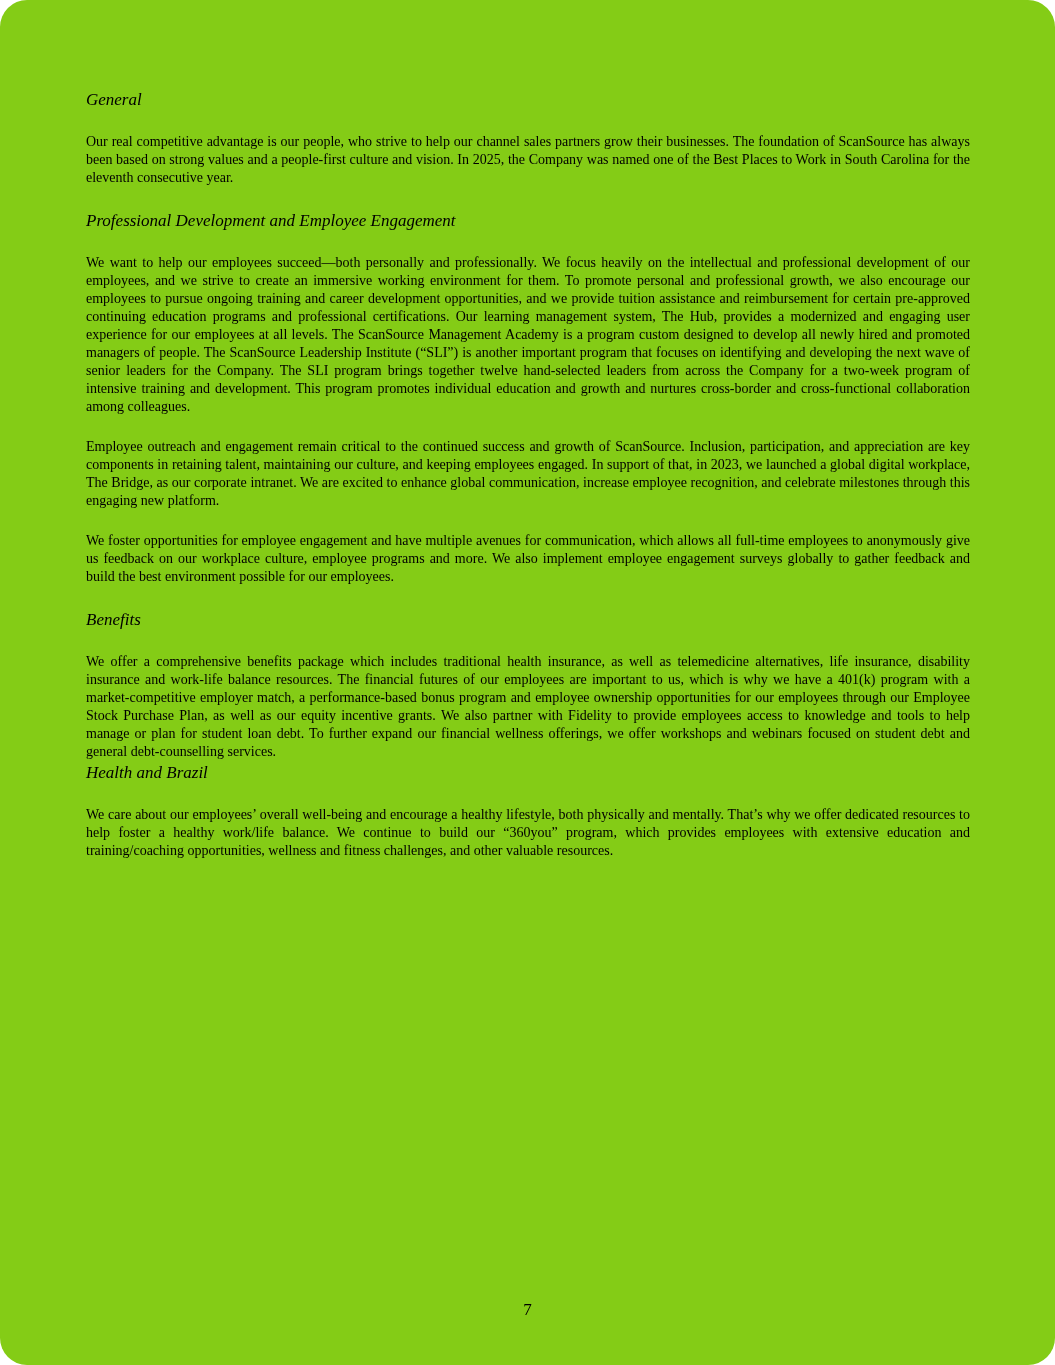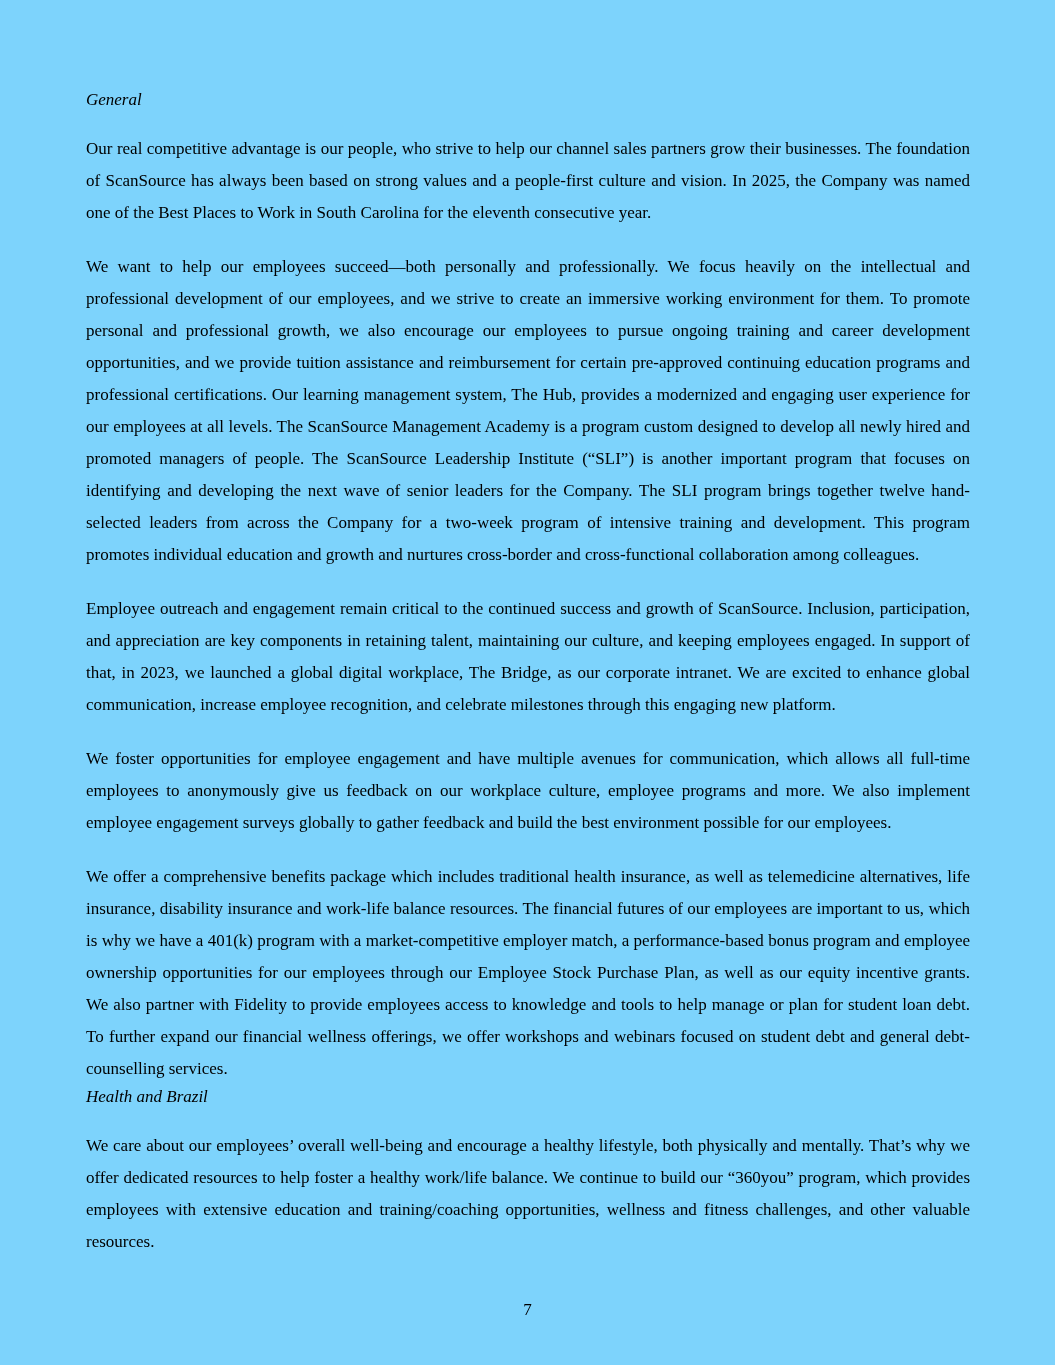--- a/index.html
+++ b/index.html
@@ -12,37 +12,38 @@
     height: 1365px;
     font-family: "Liberation Serif", serif;
     color: #000000;
   }
   .page {
     position: relative;
     box-sizing: border-box;
     width: 1055px;
     height: 1365px;
     padding: 88px 85px 40px 86px;
-    background: #7dd3fc;
+    background: #84cc16;
+    border-radius: 27px;
   }
   .doc {
     width: 100%;
   }
   .block {
     margin: 22px 0 0 0;
   }
   .block.first {
     margin-top: 0;
   }
   .block.tight {
     margin-top: 0;
   }
   .para {
-    font-size: 17px;
-    line-height: 32px;
+    font-size: 14px;
+    line-height: 18px;
     text-align: justify;
   }
   .heading {
     font-size: 17px;
     line-height: 23px;
     font-style: italic;
     font-weight: normal;
     text-align: left;
   }
   .page-number {
@@ -59,27 +60,29 @@
 <body>
 
 <div class="page">
   <div class="doc">
 
     <div class="heading block first">General</div>
 
     <p class="para block">Our real competitive advantage is our people, who strive to help our channel sales partners grow their businesses. The foundation of ScanSource has always been based on strong values and a people-first culture and vision. In 2025, the Company was named one of the Best Places to Work in South Carolina for the eleventh consecutive year.</p>
 
 
+    <div class="heading block">Professional Development and Employee Engagement</div>
 
     <p class="para block">We want to help our employees succeed—both personally and professionally. We focus heavily on the intellectual and professional development of our employees, and we strive to create an immersive working environment for them. To promote personal and professional growth, we also encourage our employees to pursue ongoing training and career development opportunities, and we provide tuition assistance and reimbursement for certain pre-approved continuing education programs and professional certifications. Our learning management system, The Hub, provides a modernized and engaging user experience for our employees at all levels. The ScanSource Management Academy is a program custom designed to develop all newly hired and promoted managers of people. The ScanSource Leadership Institute (“SLI”) is another important program that focuses on identifying and developing the next wave of senior leaders for the Company. The SLI program brings together twelve hand-selected leaders from across the Company for a two-week program of intensive training and development. This program promotes individual education and growth and nurtures cross-border and cross-functional collaboration among colleagues.</p>
 
     <p class="para block">Employee outreach and engagement remain critical to the continued success and growth of ScanSource. Inclusion, participation, and appreciation are key components in retaining talent, maintaining our culture, and keeping employees engaged. In support of that, in 2023, we launched a global digital workplace, The Bridge, as our corporate intranet. We are excited to enhance global communication, increase employee recognition, and celebrate milestones through this engaging new platform.</p>
 
     <p class="para block">We foster opportunities for employee engagement and have multiple avenues for communication, which allows all full-time employees to anonymously give us feedback on our workplace culture, employee programs and more. We also implement employee engagement surveys globally to gather feedback and build the best environment possible for our employees.</p>
 
+    <div class="heading block">Benefits</div>
 
     <p class="para block">We offer a comprehensive benefits package which includes traditional health insurance, as well as telemedicine alternatives, life insurance, disability insurance and work-life balance resources. The financial futures of our employees are important to us, which is why we have a 401(k) program with a market-competitive employer match, a performance-based bonus program and employee ownership opportunities for our employees through our Employee Stock Purchase Plan, as well as our equity incentive grants. We also partner with Fidelity to provide employees access to knowledge and tools to help manage or plan for student loan debt. To further expand our financial wellness offerings, we offer workshops and webinars focused on student debt and general debt-counselling services.</p>
 
     <div class="heading block tight">Health and Brazil</div>
 
     <p class="para block">We care about our employees’ overall well-being and encourage a healthy lifestyle, both physically and mentally. That’s why we offer dedicated resources to help foster a healthy work/life balance. We continue to build our “360you” program, which provides employees with extensive education and training/coaching opportunities, wellness and fitness challenges, and other valuable resources.</p>
 
   </div>
 
   <div class="page-number">7</div>

